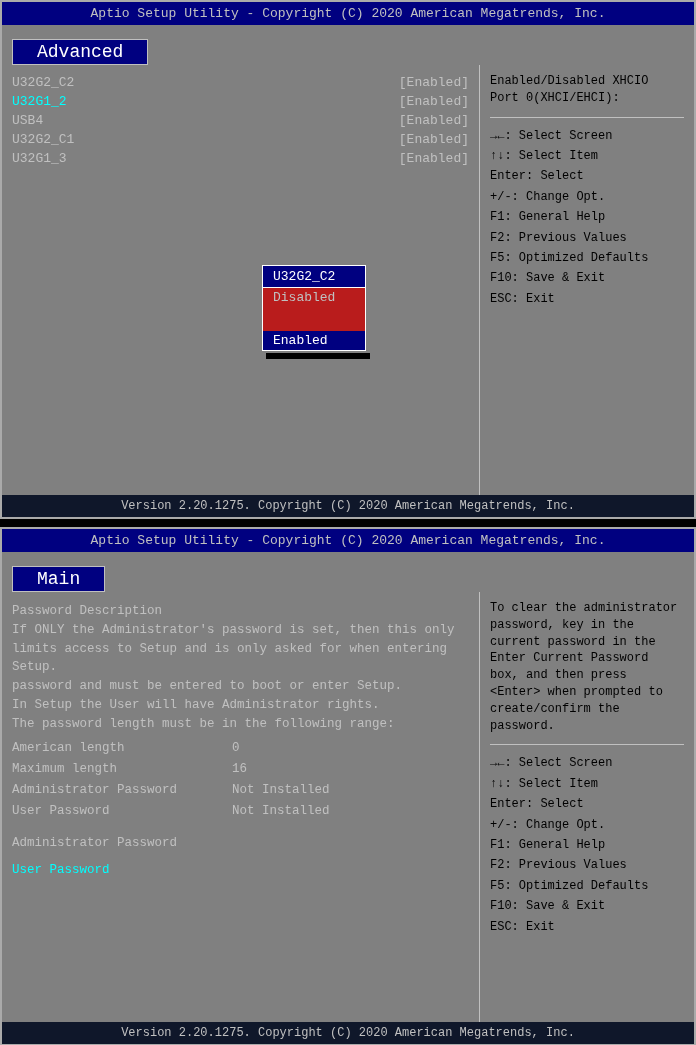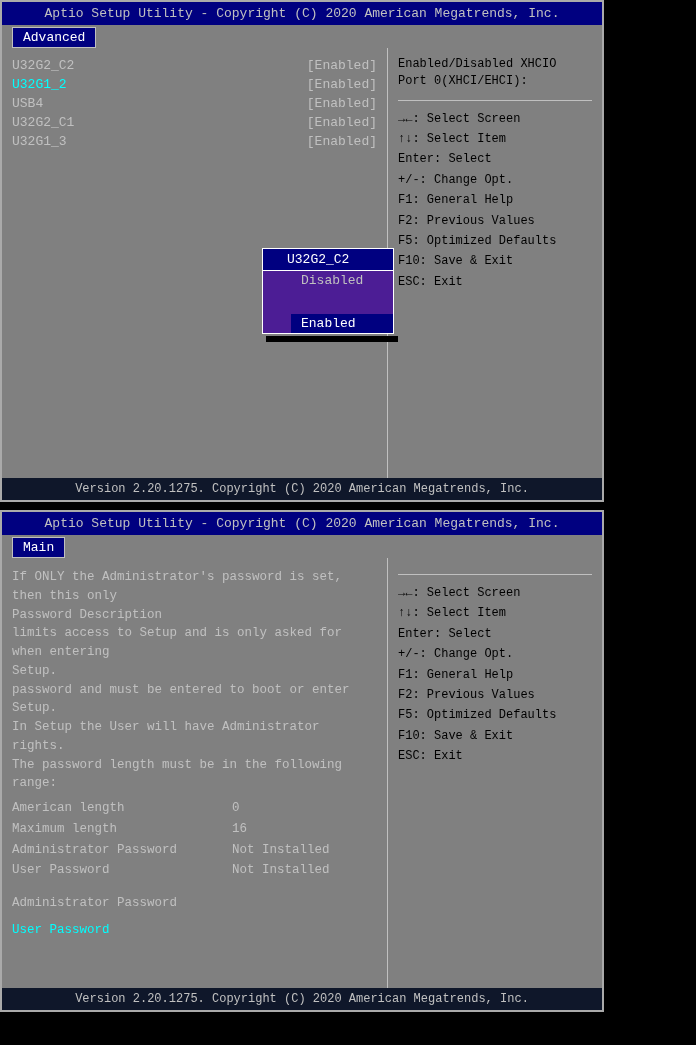--- a/index.html
+++ b/index.html
@@ -4,21 +4,21 @@
   <style>
     * { margin: 0; padding: 0; box-sizing: border-box; }
     body {
       background: #000;
       font-family: 'Courier New', Courier, monospace;
       font-size: 13px;
       width: 696px;
     }
 
     .screen {
-      width: 604px;
+      width: 696px;
       background: #808080;
       border: 2px solid #aaa;
     }
 
     .top-bar {
       background: #000080;
       color: #c0c0c0;
       text-align: center;
       padding: 4px 0;
       font-size: 13px;
@@ -26,23 +26,24 @@
 
     .tab-row {
       background: #808080;
       padding: 2px 0 0 10px;
     }
 
     .tab {
       display: inline-block;
       background: #000080;
       color: #ffffff;
-      padding: 2px 10px;
-      font-size: 13px;
+      padding: 2px 24px;
+      font-size: 18px;
       border: 1px solid #c0c0c0;
+      margin-top: 12px;
     }
 
     .main-content {
       display: flex;
       min-height: 430px;
     }
 
     .left-panel {
       flex: 1;
       padding: 10px 10px;
@@ -115,24 +116,23 @@
     .dropdown-title {
       background: #000080;
       color: #ffffff;
       padding: 3px 30px 3px 10px;
       border: 1px solid #ffffff;
       font-size: 13px;
       text-align: center;
     }
 
     .dropdown-body {
-      background: #4c1d95;
+      background: #b91c1c;
       border: 1px solid #ffffff;
       border-top: none;
-      padding-left: 28px;
     }
 
     .dropdown-item {
       padding: 2px 30px 2px 10px;
       color: #c0c0c0;
       font-size: 13px;
     }
 
     .dropdown-item.selected {
       background: #000080;
@@ -243,22 +243,22 @@
 
 <div class="screen">
   <div class="top-bar">Aptio Setup Utility - Copyright (C) 2020 American Megatrends, Inc.</div>
   <div class="tab-row">
     <span class="tab">Main</span>
   </div>
   <div class="main-content">
     <div class="pwd-left">
 
       <div class="section">
+        <div>Password Description</div>
         <div>If ONLY the Administrator's password is set, then this only</div>
-        <div>Password Description</div>
         <div>limits access to Setup and is only asked for when entering</div>
         <div>Setup.</div>
         <div>password and must be entered to boot or enter Setup.</div>
         <div>In Setup the User will have Administrator rights.</div>
         <div>The password length must be in the following range:</div>
       </div>
 
       <div class="info-row">
         <span class="info-label">American length</span>
         <span class="info-value">0</span>
@@ -276,20 +276,21 @@
         <span class="info-value">Not Installed</span>
       </div>
 
       <div style="margin-top: 14px;">
         <div class="action-link">Administrator Password</div>
         <div class="action-link cyan">User Password</div>
       </div>
 
     </div>
     <div class="right-panel">
+      <div class="help-text">To clear the administrator password, key in the current password in the Enter Current Password box, and then press &lt;Enter&gt; when prompted to create/confirm the password.</div>
       <div class="divider"></div>
       <div class="shortcuts">
         <div>→←: Select Screen</div>
         <div>↑↓: Select Item</div>
         <div>Enter: Select</div>
         <div>+/-: Change Opt.</div>
         <div>F1: General Help</div>
         <div>F2: Previous Values</div>
         <div>F5: Optimized Defaults</div>
         <div>F10: Save &amp; Exit</div>

